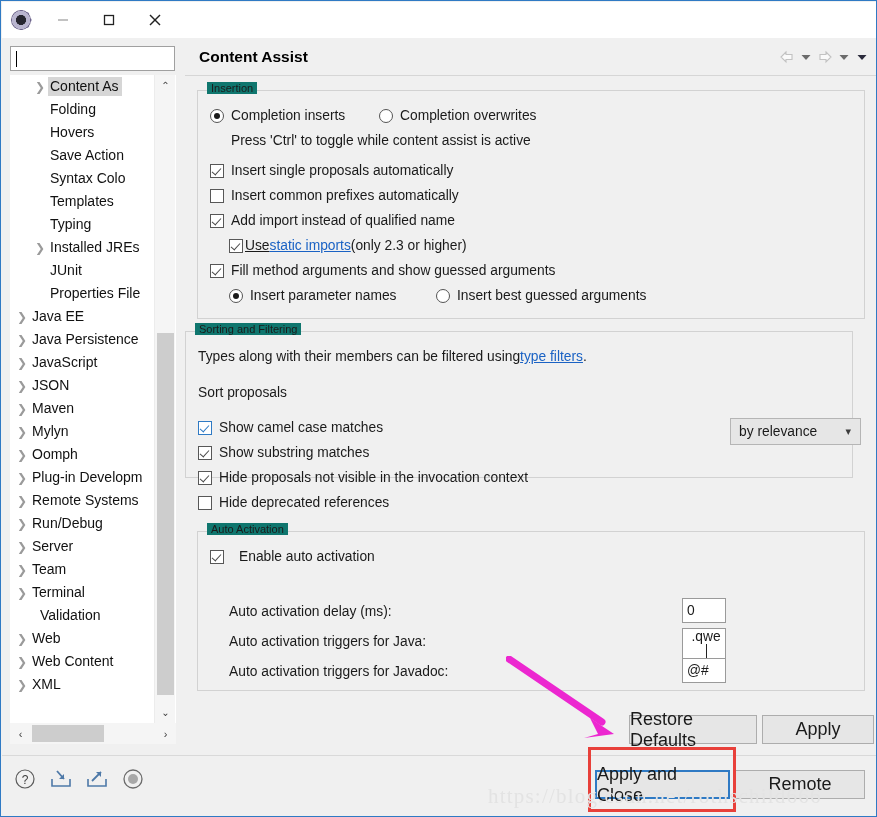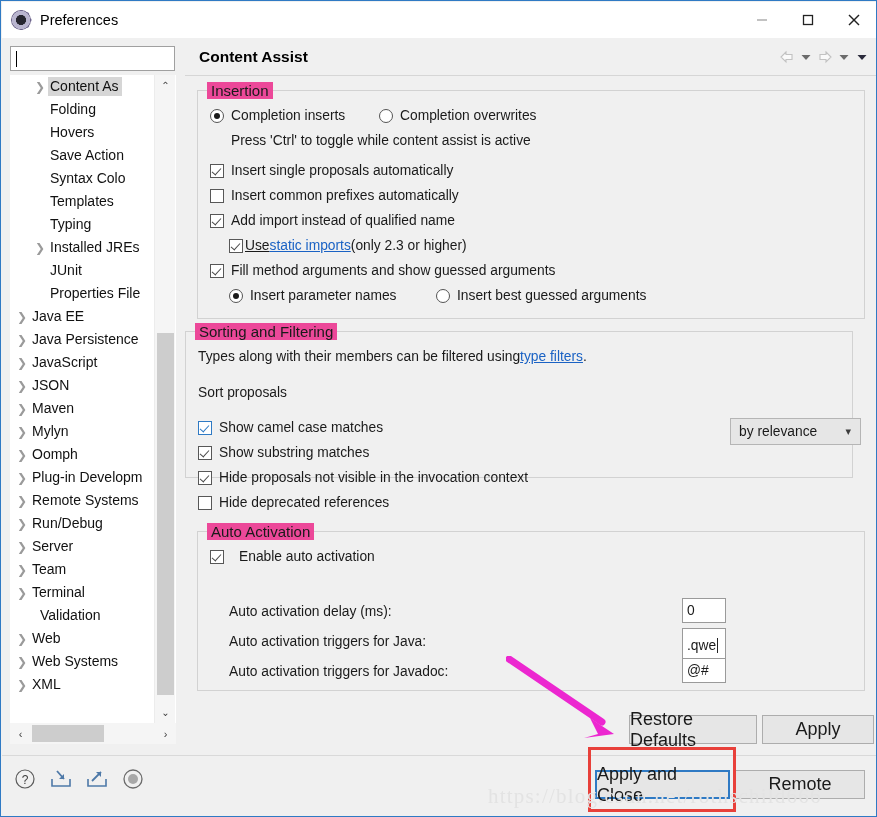--- a/index.html
+++ b/index.html
@@ -212,23 +212,23 @@
 
   
   .group {
     position: absolute;
     border: 1px solid #d2d2d2;
     box-sizing: border-box;
   }
   .group-title {
     position: absolute;
     top: -9px; left: 9px;
-    background: #ec4899;
+    background: #0f766e;
     padding: 0 4px;
-    font-size: 15px;
+    font-size: 11px;
     color: #1a1a1a;
   }
 
   #grp-insertion { left: 12px; top: 51px; width: 668px; height: 229px; }
   #grp-sorting   { left: 0; top: 292px; width: 668px; height: 147px; }
   #grp-auto      { left: 12px; top: 492px; width: 668px; height: 160px; }
 
   .row {
     position: absolute;
     display: flex;
@@ -315,21 +315,21 @@
     border: 1px solid #9a9a9a;
     box-sizing: border-box;
     display: flex;
     align-items: center;
     overflow: hidden;
     padding-left: 4px;
     font-size: 13.8px;
     color: #1a1a1a;
   }
   #in-delay   { left: 484px; top: 66px; width: 44px; height: 25px; }
-  #in-java    { left: 484px; top: 96px; width: 44px; height: 34px; }
+  #in-java    { left: 484px; top: 96px; width: 44px; height: 34px; flex-direction: column; }
   #in-javadoc { left: 484px; top: 126px; width: 44px; height: 25px; }
   .tcaret {
     width: 1px; height: 15px;
     background: #222;
     margin-left: 1px;
     flex: 0 0 auto;
   }
 
   
   .btn {
@@ -405,21 +405,20 @@
 
   <div id="titlebar">
     <div id="app-icon">
       <div class="gear-tooth"></div>
       <div class="gear-tooth t2"></div>
       <div class="gear-tooth t3"></div>
       <div class="gear-tooth t4"></div>
       <div class="gear-outer"></div>
       <div class="gear-center"></div>
     </div>
-    <div id="window-title">Preferences</div>
     <div class="wbtn">
       <svg width="14" height="14" viewBox="0 0 14 14">
           <line x1="2" y1="7" x2="12" y2="7" stroke="#9a9a9a" stroke-width="1.2"></line>
         </svg>
     </div>
     <div class="wbtn">
       <svg width="14" height="14" viewBox="0 0 14 14">
           <rect x="2.5" y="2.5" width="9" height="9" fill="none" stroke="#222" stroke-width="1.3"></rect>
         </svg>
     </div>
@@ -532,21 +531,21 @@
         <div class="tree-item" style="padding-left: 12px;">
           <span class="tree-arrow"></span>
           <span class="tree-label">Validation</span>
         </div>
         <div class="tree-item" style="padding-left: 4px;">
           <span class="tree-arrow">❯</span>
           <span class="tree-label">Web</span>
         </div>
         <div class="tree-item" style="padding-left: 4px;">
           <span class="tree-arrow">❯</span>
-          <span class="tree-label">Web Systems</span>
+          <span class="tree-label">Web Content</span>
         </div>
         <div class="tree-item" style="padding-left: 4px;">
           <span class="tree-arrow">❯</span>
           <span class="tree-label">XML</span>
         </div>
       </div>
   </div>
 
   <div id="tree-vscroll">
     <div class="sb-arrow" id="sb-up">⌃</div>

